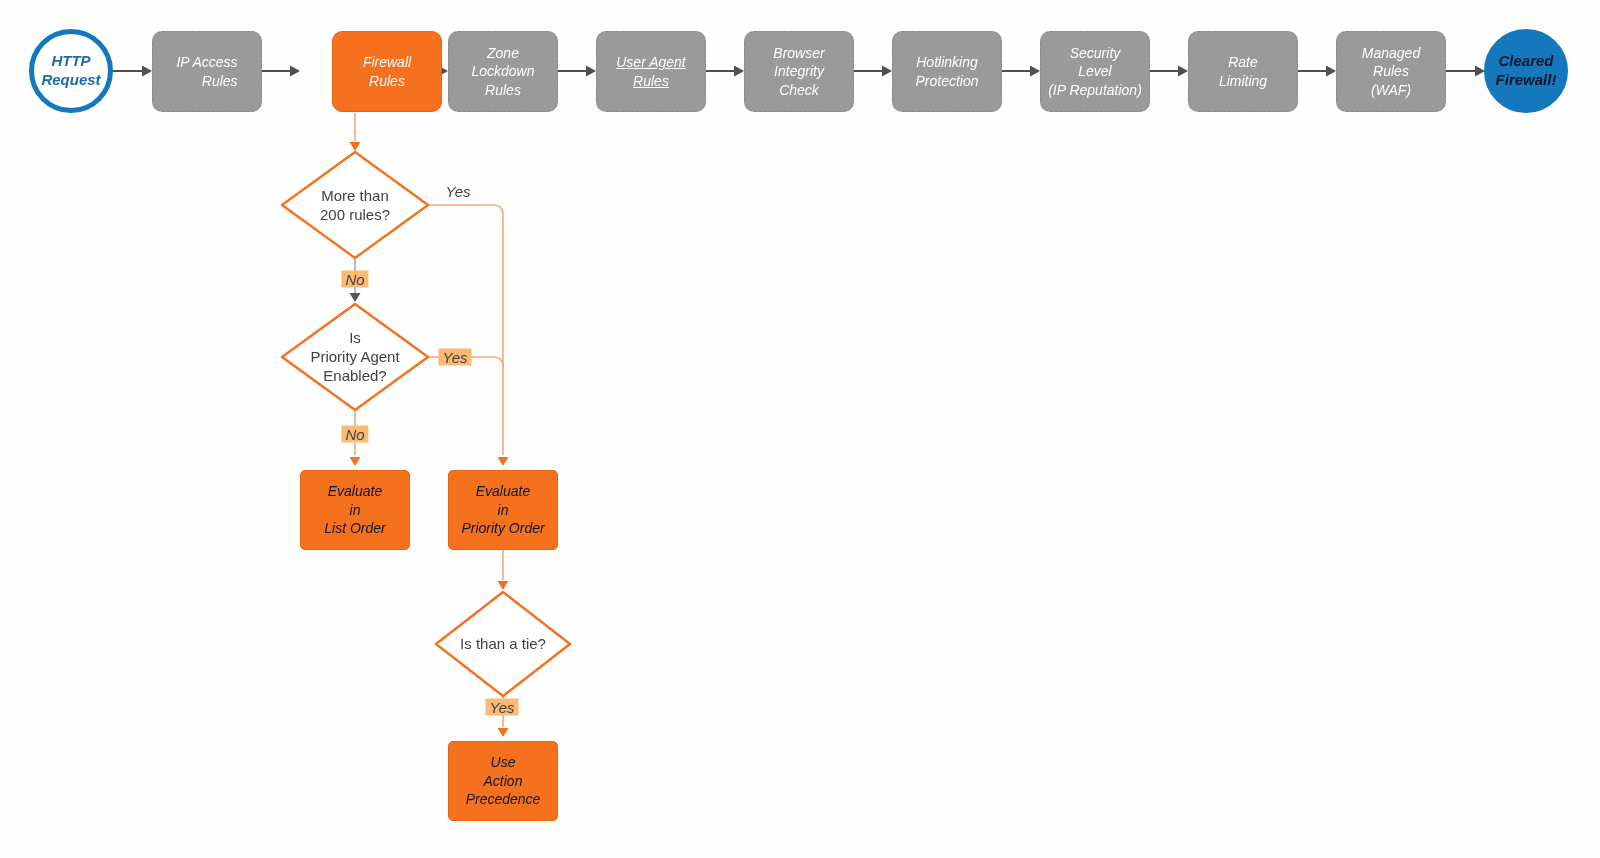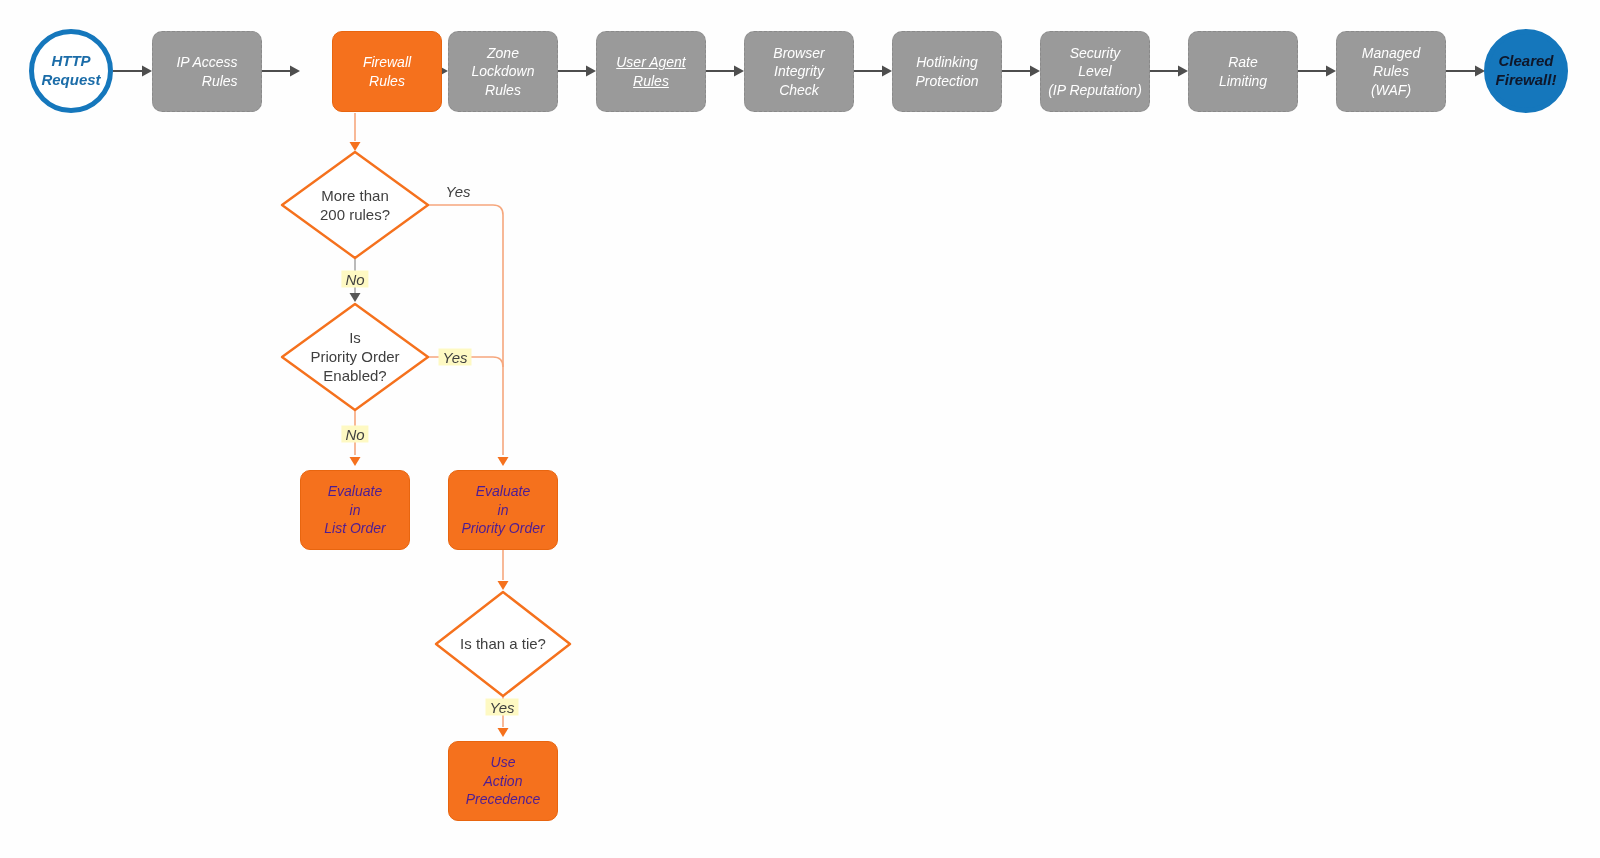--- a/index.html
+++ b/index.html
@@ -57,43 +57,43 @@
   .terminal.end {
     background: #1577BC;
     border: 5px solid #1577BC;
     color: #0f172a;
   }
   .action {
     width: 110px;
     height: 80px;
     background: #F5711D;
     border: 1px solid #E8650F;
-    border-radius: 10px;
-    color: #4c1d95;
+    border-radius: 5px;
+    color: #0f172a;
     font-style: italic;
     font-size: 14px;
     line-height: 1.35;
   }
   .diamond-label {
     position: absolute;
     transform: translate(-50%, -50%);
     color: #3F3F3F;
     font-size: 15px;
     line-height: 1.28;
     text-align: center;
     white-space: pre-line;
   }
   .edge-label {
     position: absolute;
     transform: translate(-50%, -50%);
     color: #3F3F3F;
     font-style: italic;
     font-size: 15px;
   }
-  .edge-label.on-line { background: #fef9c3; padding: 0 4px; font-style: italic; }
+  .edge-label.on-line { background: #fdba74; padding: 0 4px; font-style: italic; }
 </style>
 </head>
 <body>
 
 <div id="canvas">
 
   <svg class="wires" width="1600" height="858" aria-hidden="true">
 
     <g stroke="#4E4E4E" stroke-width="2" fill="none">
       <path d="M113 71 H142 M262 71 H290 M410 71 H438 M558 71 H586 M706 71 H734 M854 71 H882 M1002 71 H1030 M1150 71 H1178 M1298 71 H1326 M1446 71 H1475"></path>
@@ -163,21 +163,21 @@
 (IP Reputation)</div>
   <div class="node pipe" style="left:1188px;">Rate
 Limiting</div>
   <div class="node pipe" style="left:1336px;">Managed
 Rules
 (WAF)</div>
 
   <div class="diamond-label" style="left:355px; top:205px;">More than
 200 rules?</div>
   <div class="diamond-label" style="left:355px; top:357px;">Is
-Priority Order
+Priority Agent
 Enabled?</div>
   <div class="diamond-label" style="left:503px; top:644px;">Is than a tie?</div>
 
   <div class="edge-label" style="left:458px; top:191px;">Yes</div>
   <div class="edge-label on-line" style="left:355px; top:279px;">No</div>
   <div class="edge-label on-line" style="left:455px; top:357px;">Yes</div>
   <div class="edge-label on-line" style="left:355px; top:434px;">No</div>
   <div class="edge-label on-line" style="left:502px; top:707px;">Yes</div>
 
   <div class="node action" style="left:300px; top:470px;">Evaluate

